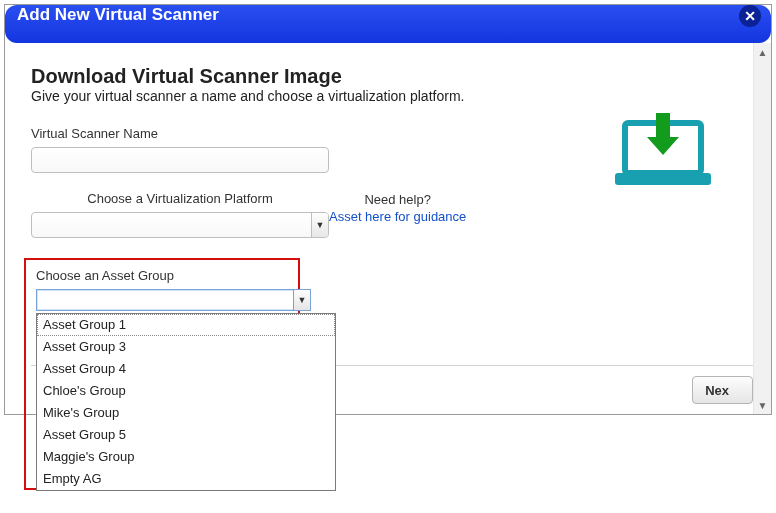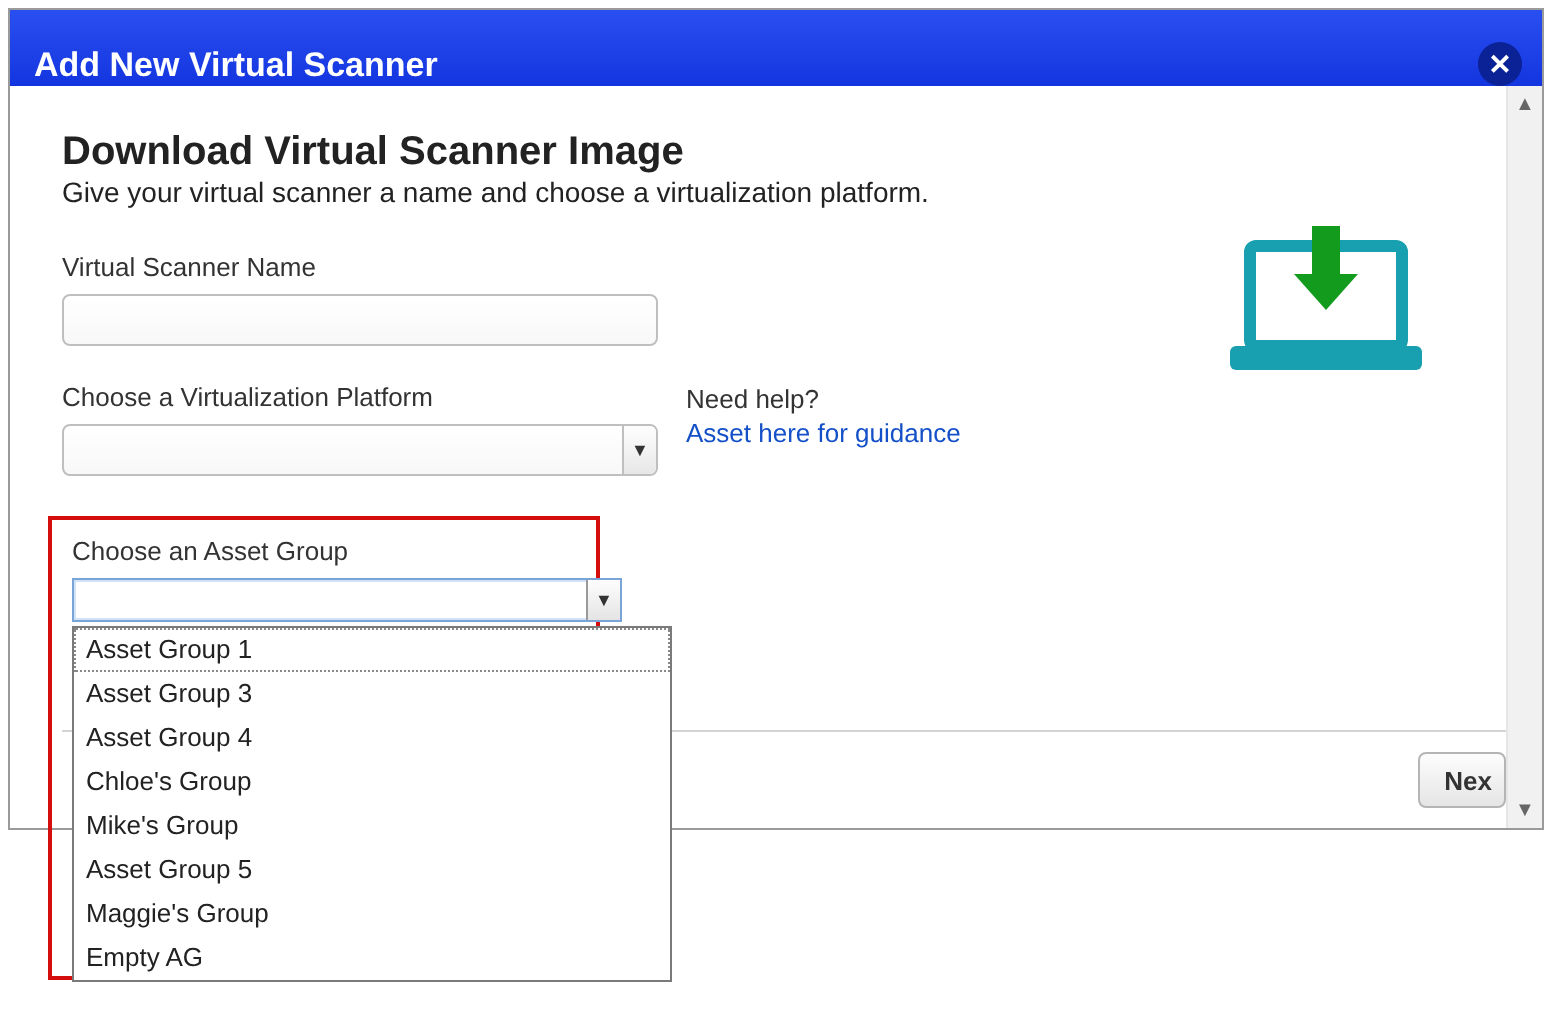--- a/index.html
+++ b/index.html
@@ -18,24 +18,25 @@
     background: #fff;
     display: flex;
     flex-direction: column;
   }
   .titlebar {
     background: #1432e6;
     background: linear-gradient(#2a4ff0,#1335e0);
     color: #fff;
     height: 38px;
     display: flex;
-    align-items: flex-end;
+    align-items: flex-start;
     padding: 0 10px 0 12px;
     font-size: 17px;
     font-weight: bold;
+    border-radius: 12px;
   }
   .titlebar .spacer { flex: 1; }
   .close {
     width: 22px; height: 22px;
     background: #0a2296;
     border-radius: 50%;
     color: #fff;
     display: flex; align-items: center; justify-content: center;
     font-weight: bold;
     font-size: 14px;
@@ -108,41 +109,41 @@
     display: flex; align-items: center; justify-content: center;
     font-size: 9px;
     color: #333;
     border-top-right-radius: 3px;
     border-bottom-right-radius: 3px;
   }
   .row { margin-bottom: 18px; }
   .platform-row {
     display: flex;
     align-items: flex-start;
-    gap: 14px;
+    text-align: center;
   }
   .help {
     font-size: 13px;
     color: #333;
     line-height: 1.3;
     padding-top: 1px;
   }
   .help a { color: #1450c8; text-decoration: none; cursor: pointer; }
   .buttons-bar {
     position: absolute;
     left: 26px; right: 0;
     bottom: 10px;
     border-top: 1px solid #d4d4d4;
     padding-top: 10px;
     display: flex;
     justify-content: flex-end;
   }
   .next-btn {
     height: 28px;
-    padding: 0 6px 0 12px;
+    padding: 0 23px 0 12px;
     border: 1px solid #b5b5b5;
     border-radius: 4px;
     background: linear-gradient(#fdfdfd,#e5e5e5);
     font-size: 13px;
     color: #333;
     font-weight: bold;
     display: flex; align-items: center;
     cursor: pointer;
   }
   

